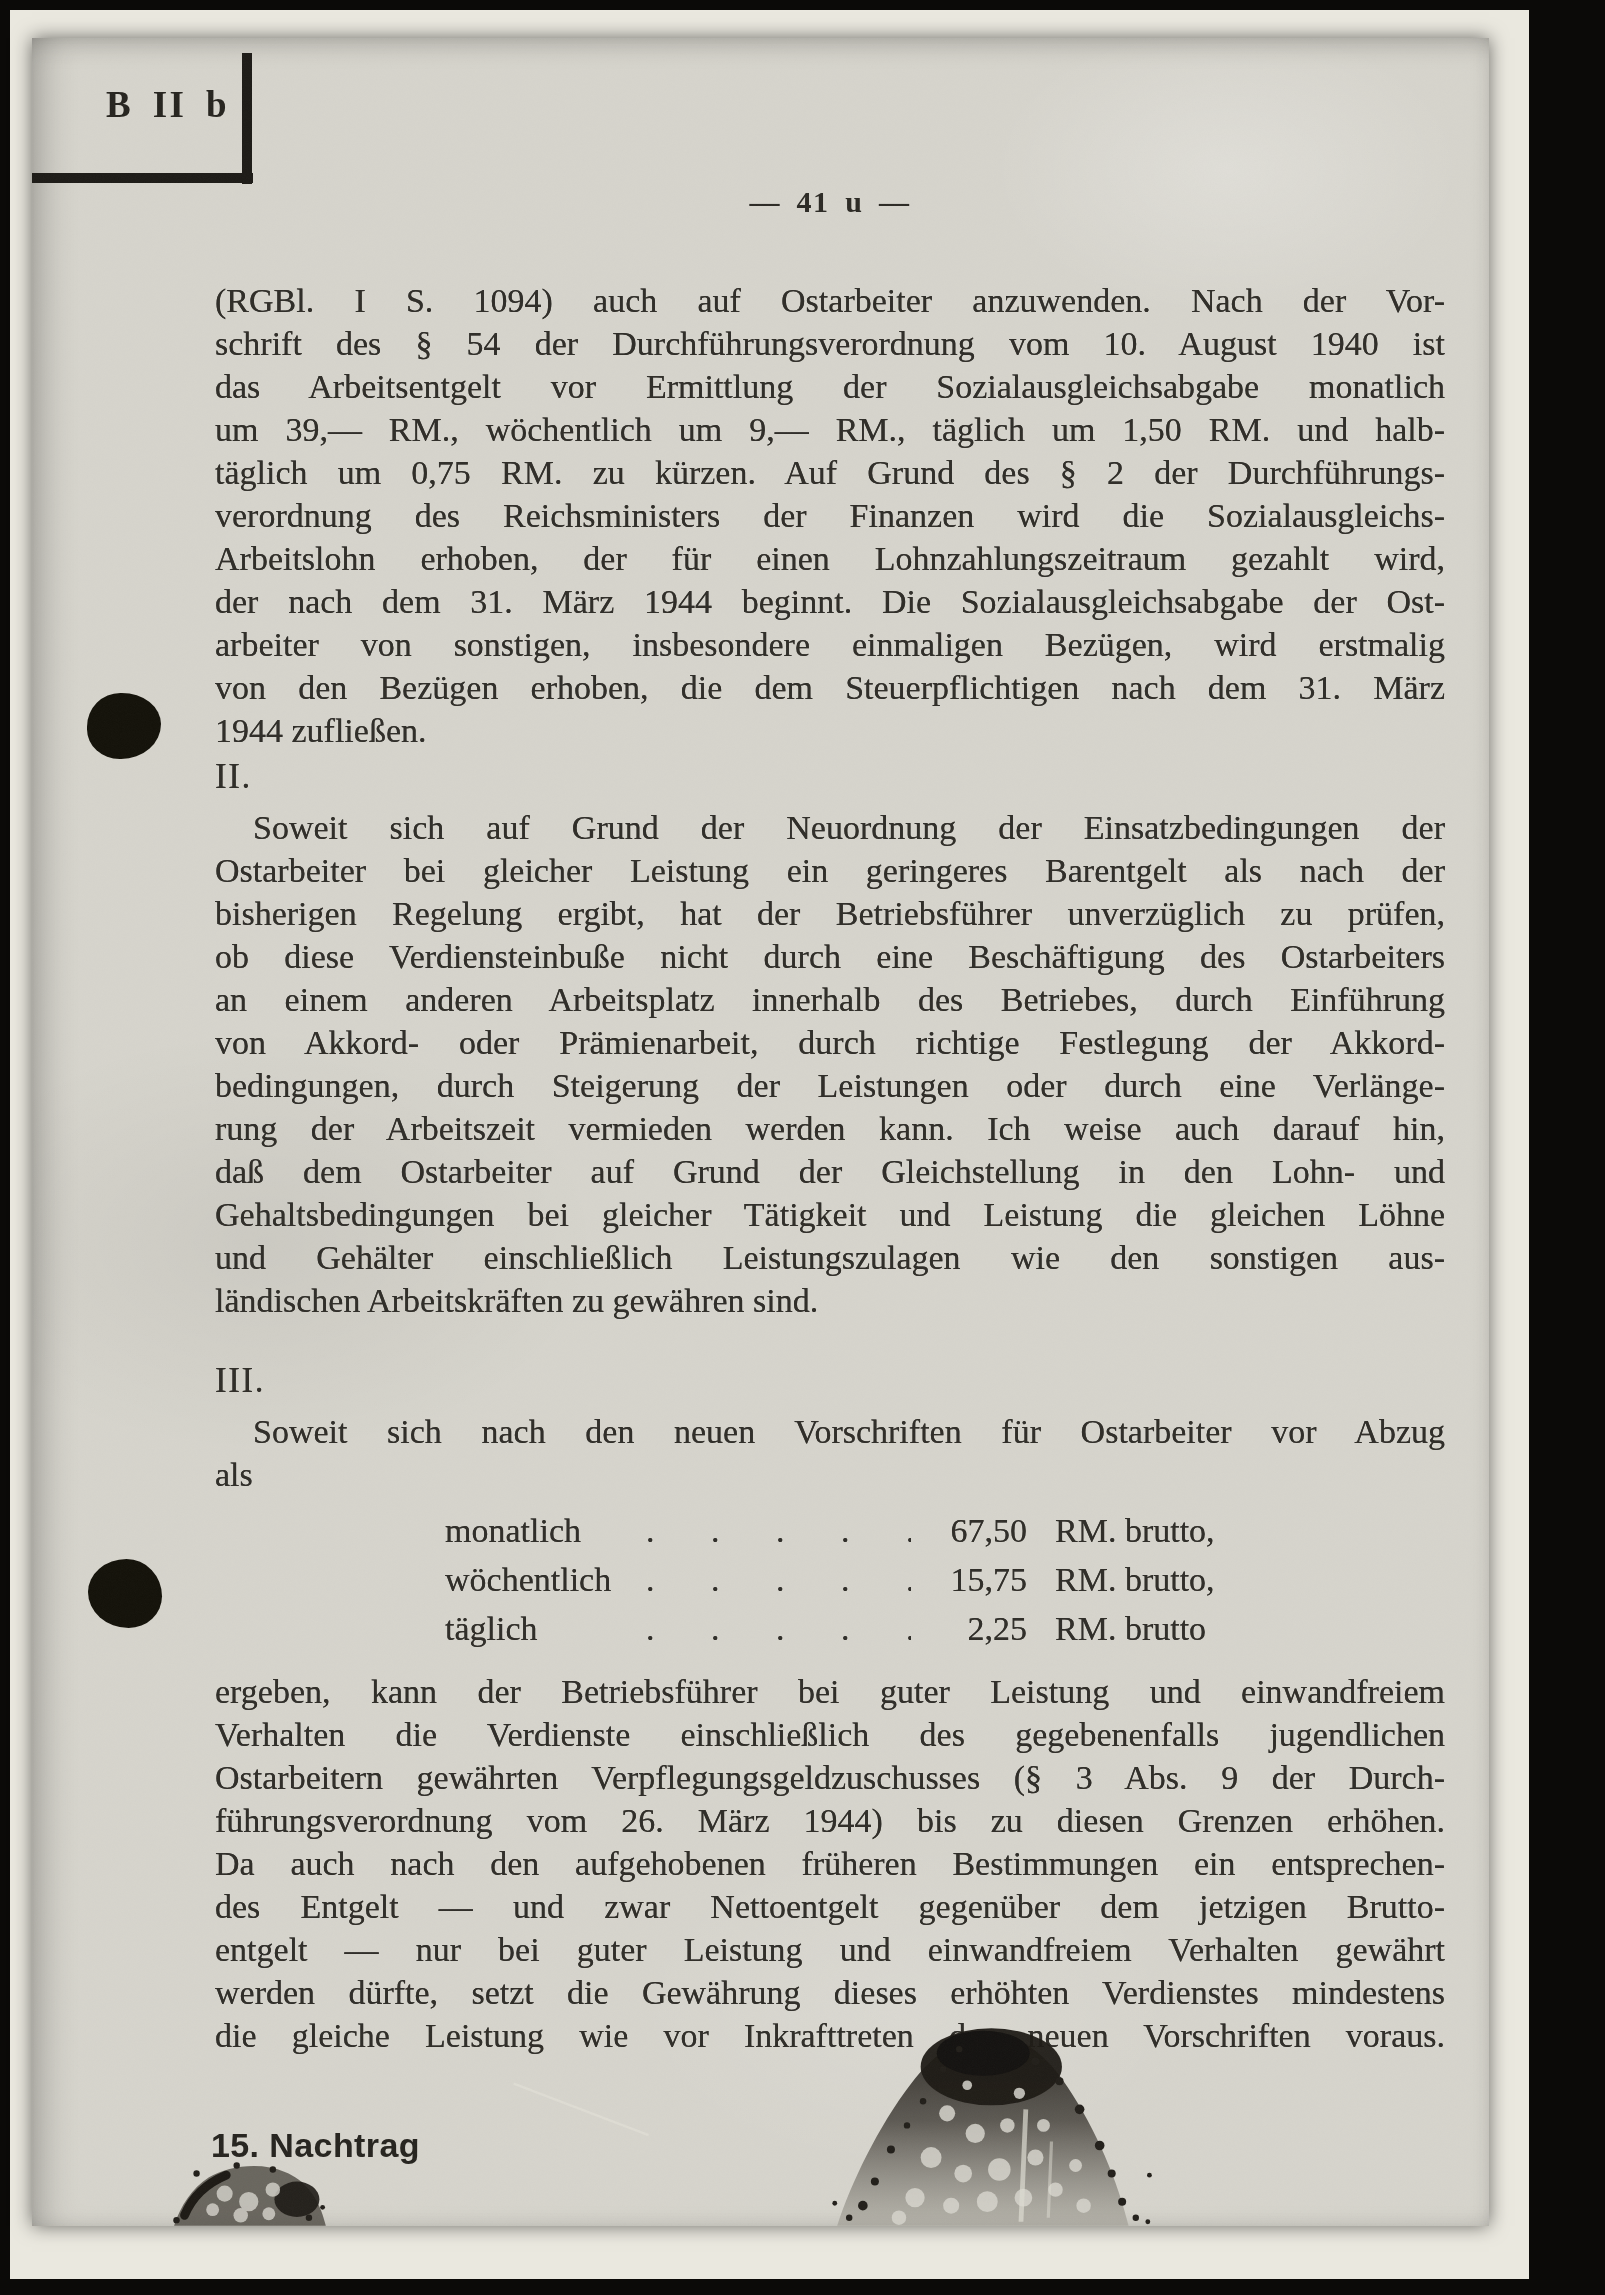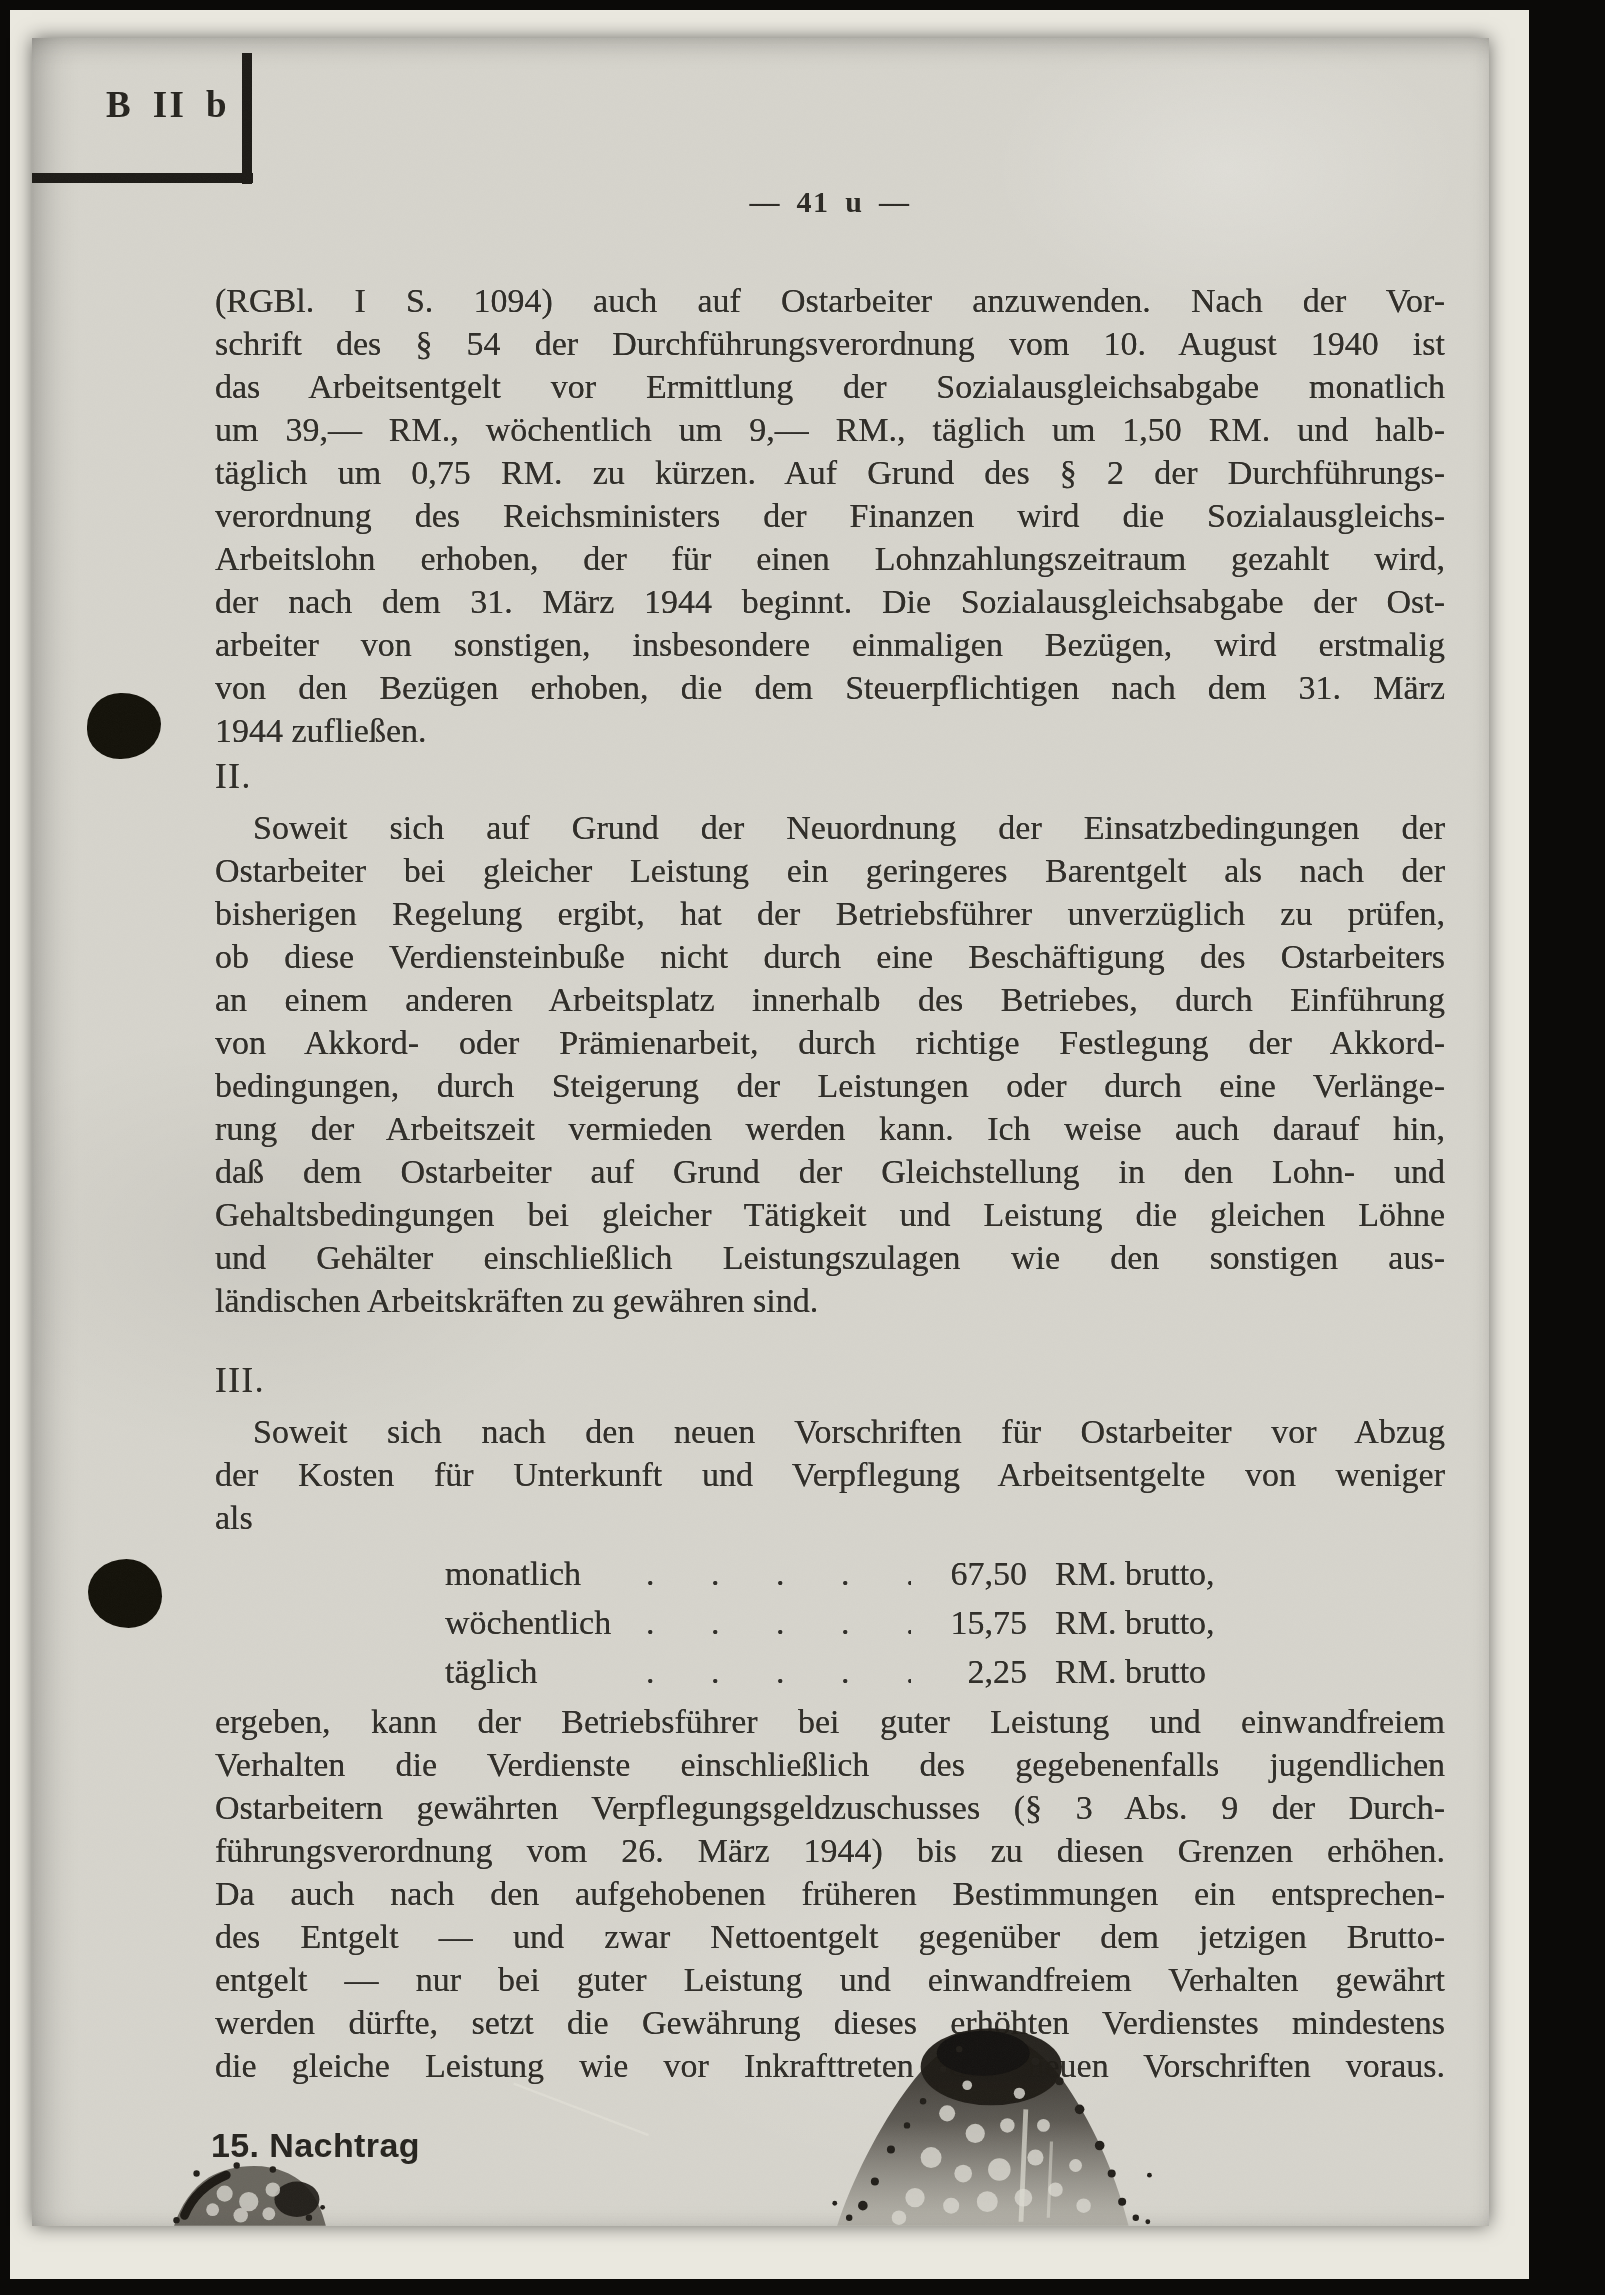--- a/index.html
+++ b/index.html
@@ -58,21 +58,21 @@
   .paragraph.indent .line:first-child{text-indent:38px;}
   .section-heading{
     line-height:43px;font-size:35px;letter-spacing:1.6px;
   }
   
   #content > :nth-child(2){margin-top:3.2px;}   
   #content > :nth-child(3){margin-top:8px;}  
   #content > :nth-child(4){margin-top:37px;}  
   #content > :nth-child(5){margin-top:8px;}  
   #content > :nth-child(6){margin-top:9.6px;}  
-  #content > :nth-child(7){margin-top:4px;}   
+  #content > :nth-child(7){margin-top:17px;}   
 
   .rate-table{line-height:49px;}
   .trow{display:flex;align-items:flex-end;padding-left:230px;white-space:nowrap;}
   .tlabel{width:201px;}
   .tleader{display:inline-block;width:265px;letter-spacing:24px;overflow:hidden;white-space:nowrap;}
   .tvalue{display:inline-block;width:116px;text-align:right;}
   .tunit{margin-left:28px;}
 
   .footer-label{
     position:absolute;left:179px;top:2088px;
@@ -125,21 +125,20 @@
         <div class="line">bedingungen, durch Steigerung der Leistungen oder durch eine Verlänge-</div>
         <div class="line">rung der Arbeitszeit vermieden werden kann. Ich weise auch darauf hin,</div>
         <div class="line">daß dem Ostarbeiter auf Grund der Gleichstellung in den Lohn- und</div>
         <div class="line">Gehaltsbedingungen bei gleicher Tätigkeit und Leistung die gleichen Löhne</div>
         <div class="line">und Gehälter einschließlich Leistungszulagen wie den sonstigen aus-</div>
         <div class="line last">ländischen Arbeitskräften zu gewähren sind.</div>
       </div>
       <div class="section-heading">III.</div>
       <div class="paragraph indent">
         <div class="line">Soweit sich nach den neuen Vorschriften für Ostarbeiter vor Abzug</div>
-        <div class="line">der Kosten für Unterkunft und Verpflegung Arbeitsentgelte von weniger</div>
         <div class="line last">als</div>
       </div>
       <div class="rate-table">
         <div class="trow">
           <span class="tlabel">monatlich</span>
           <span class="tleader">. . . . .</span>
           <span class="tvalue">67,50</span>
           <span class="tunit">RM. brutto,</span>
         </div>
         <div class="trow">

